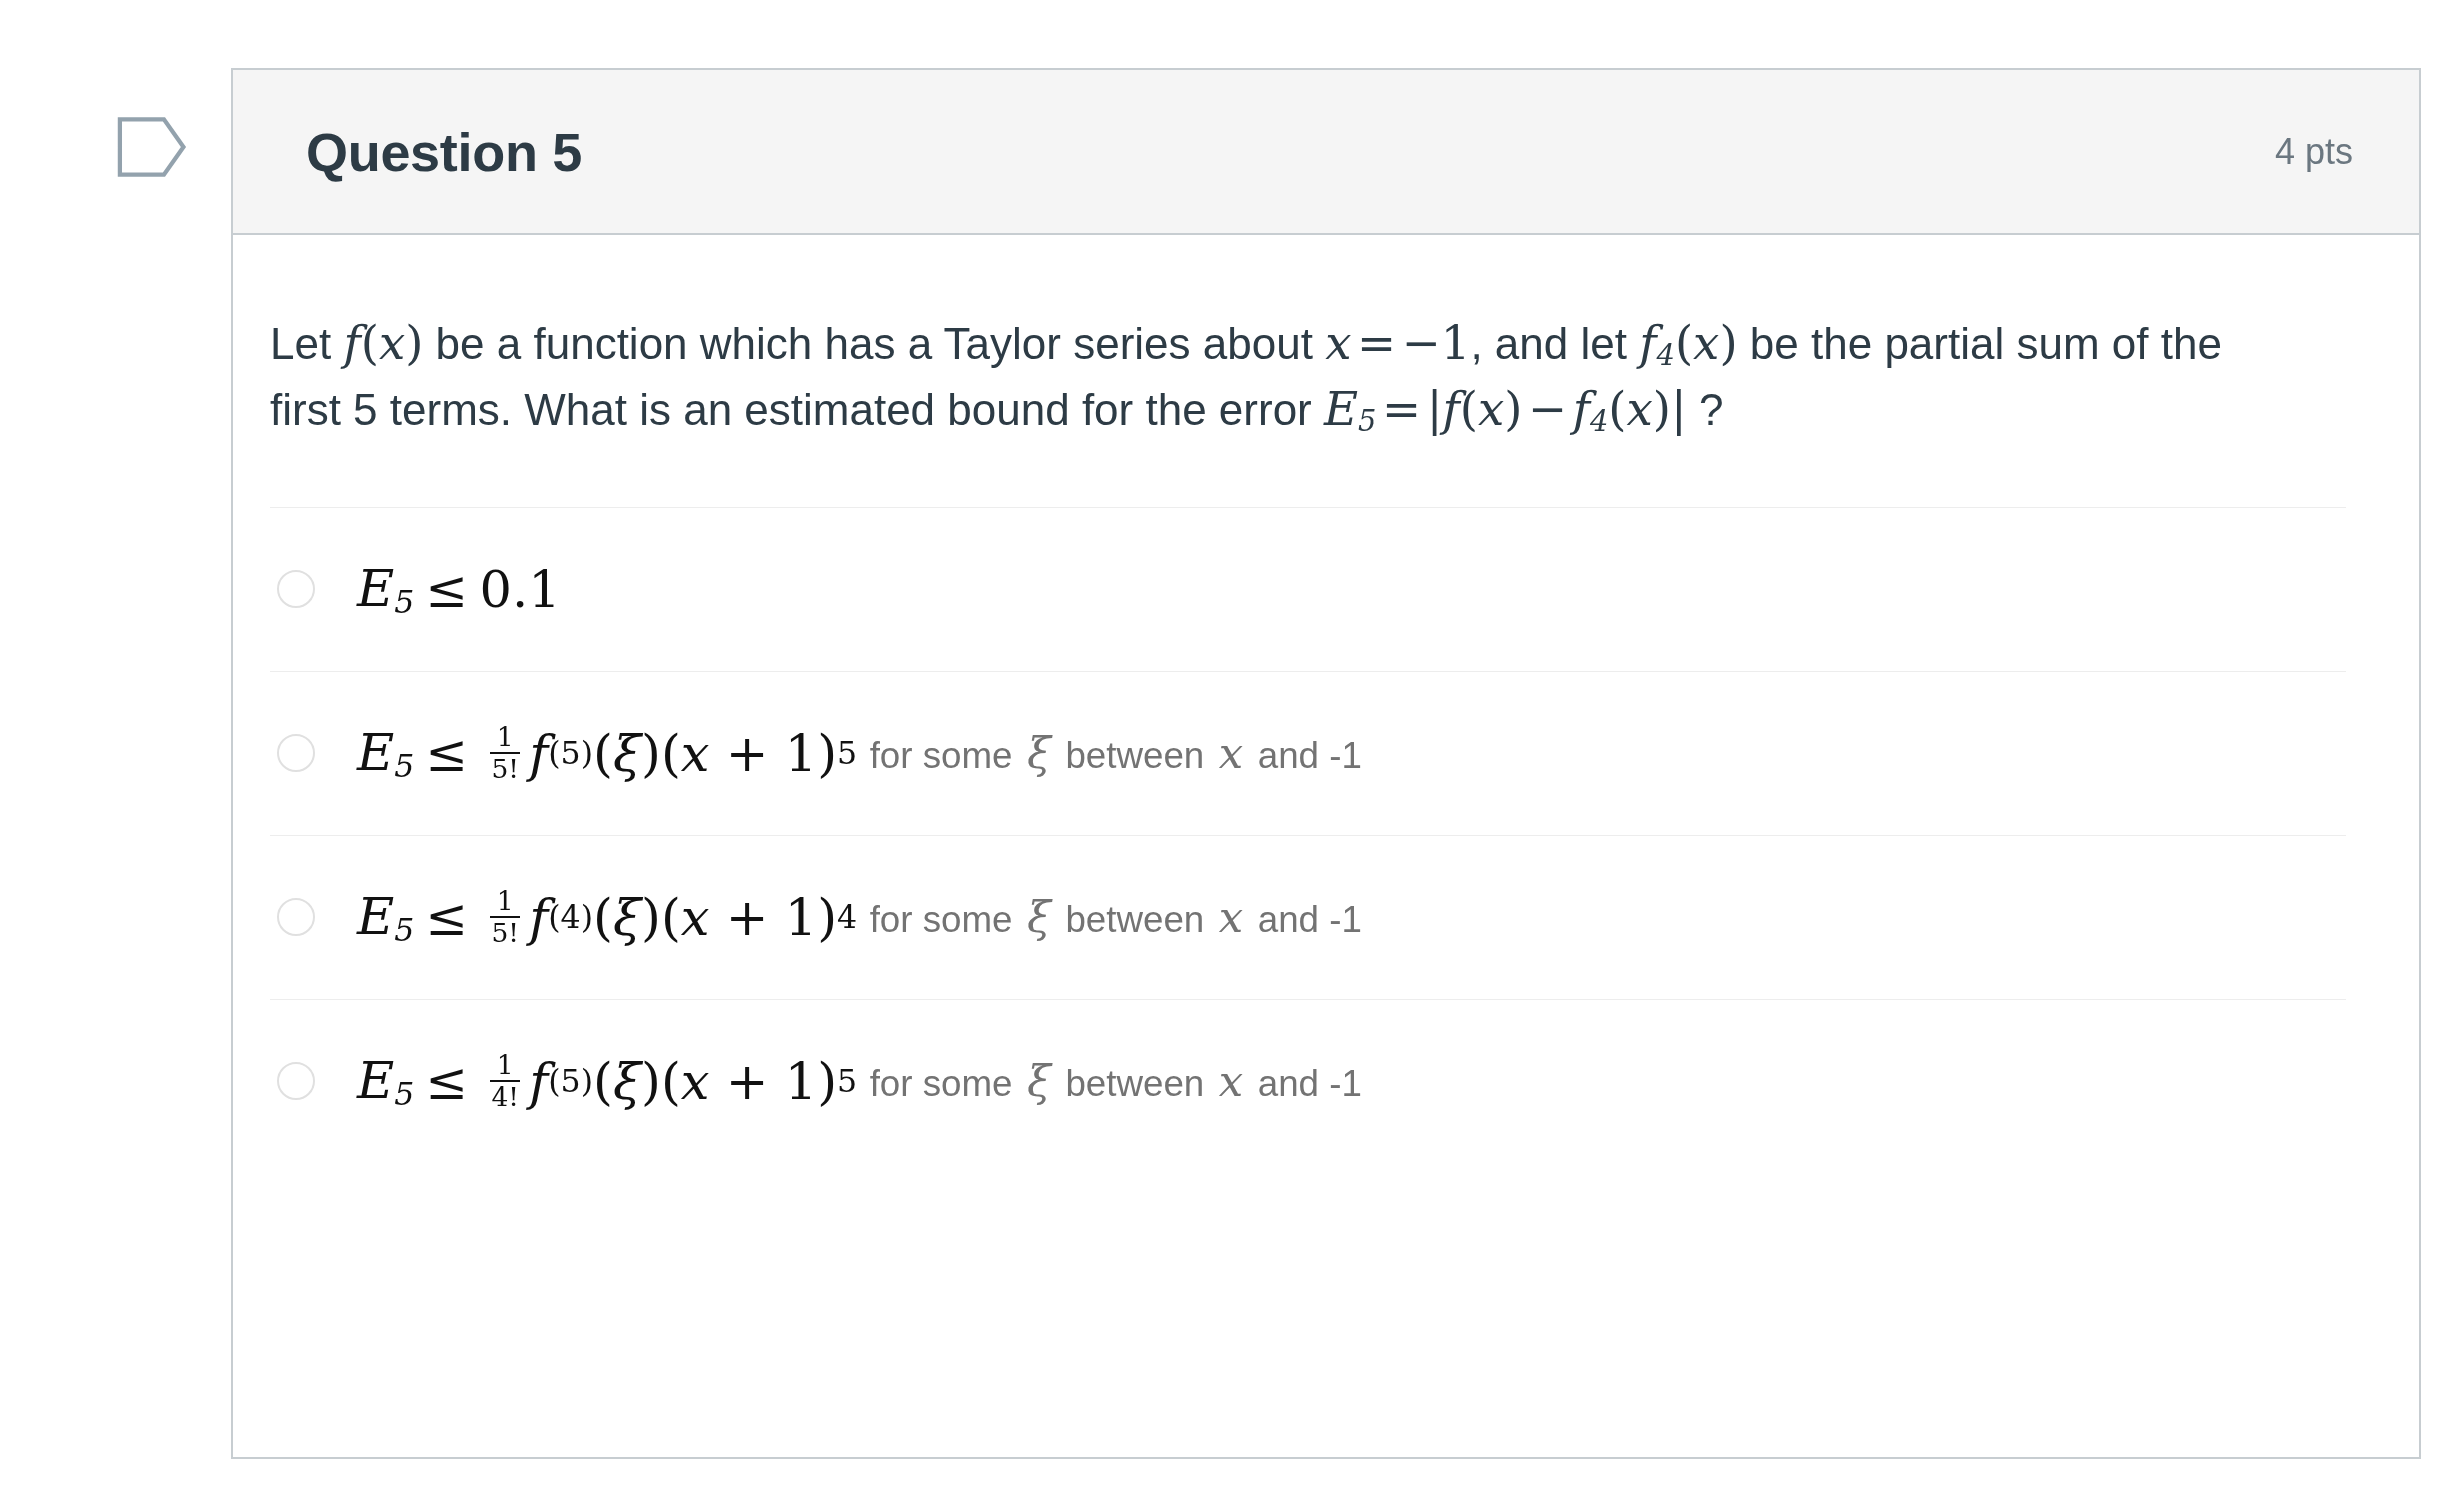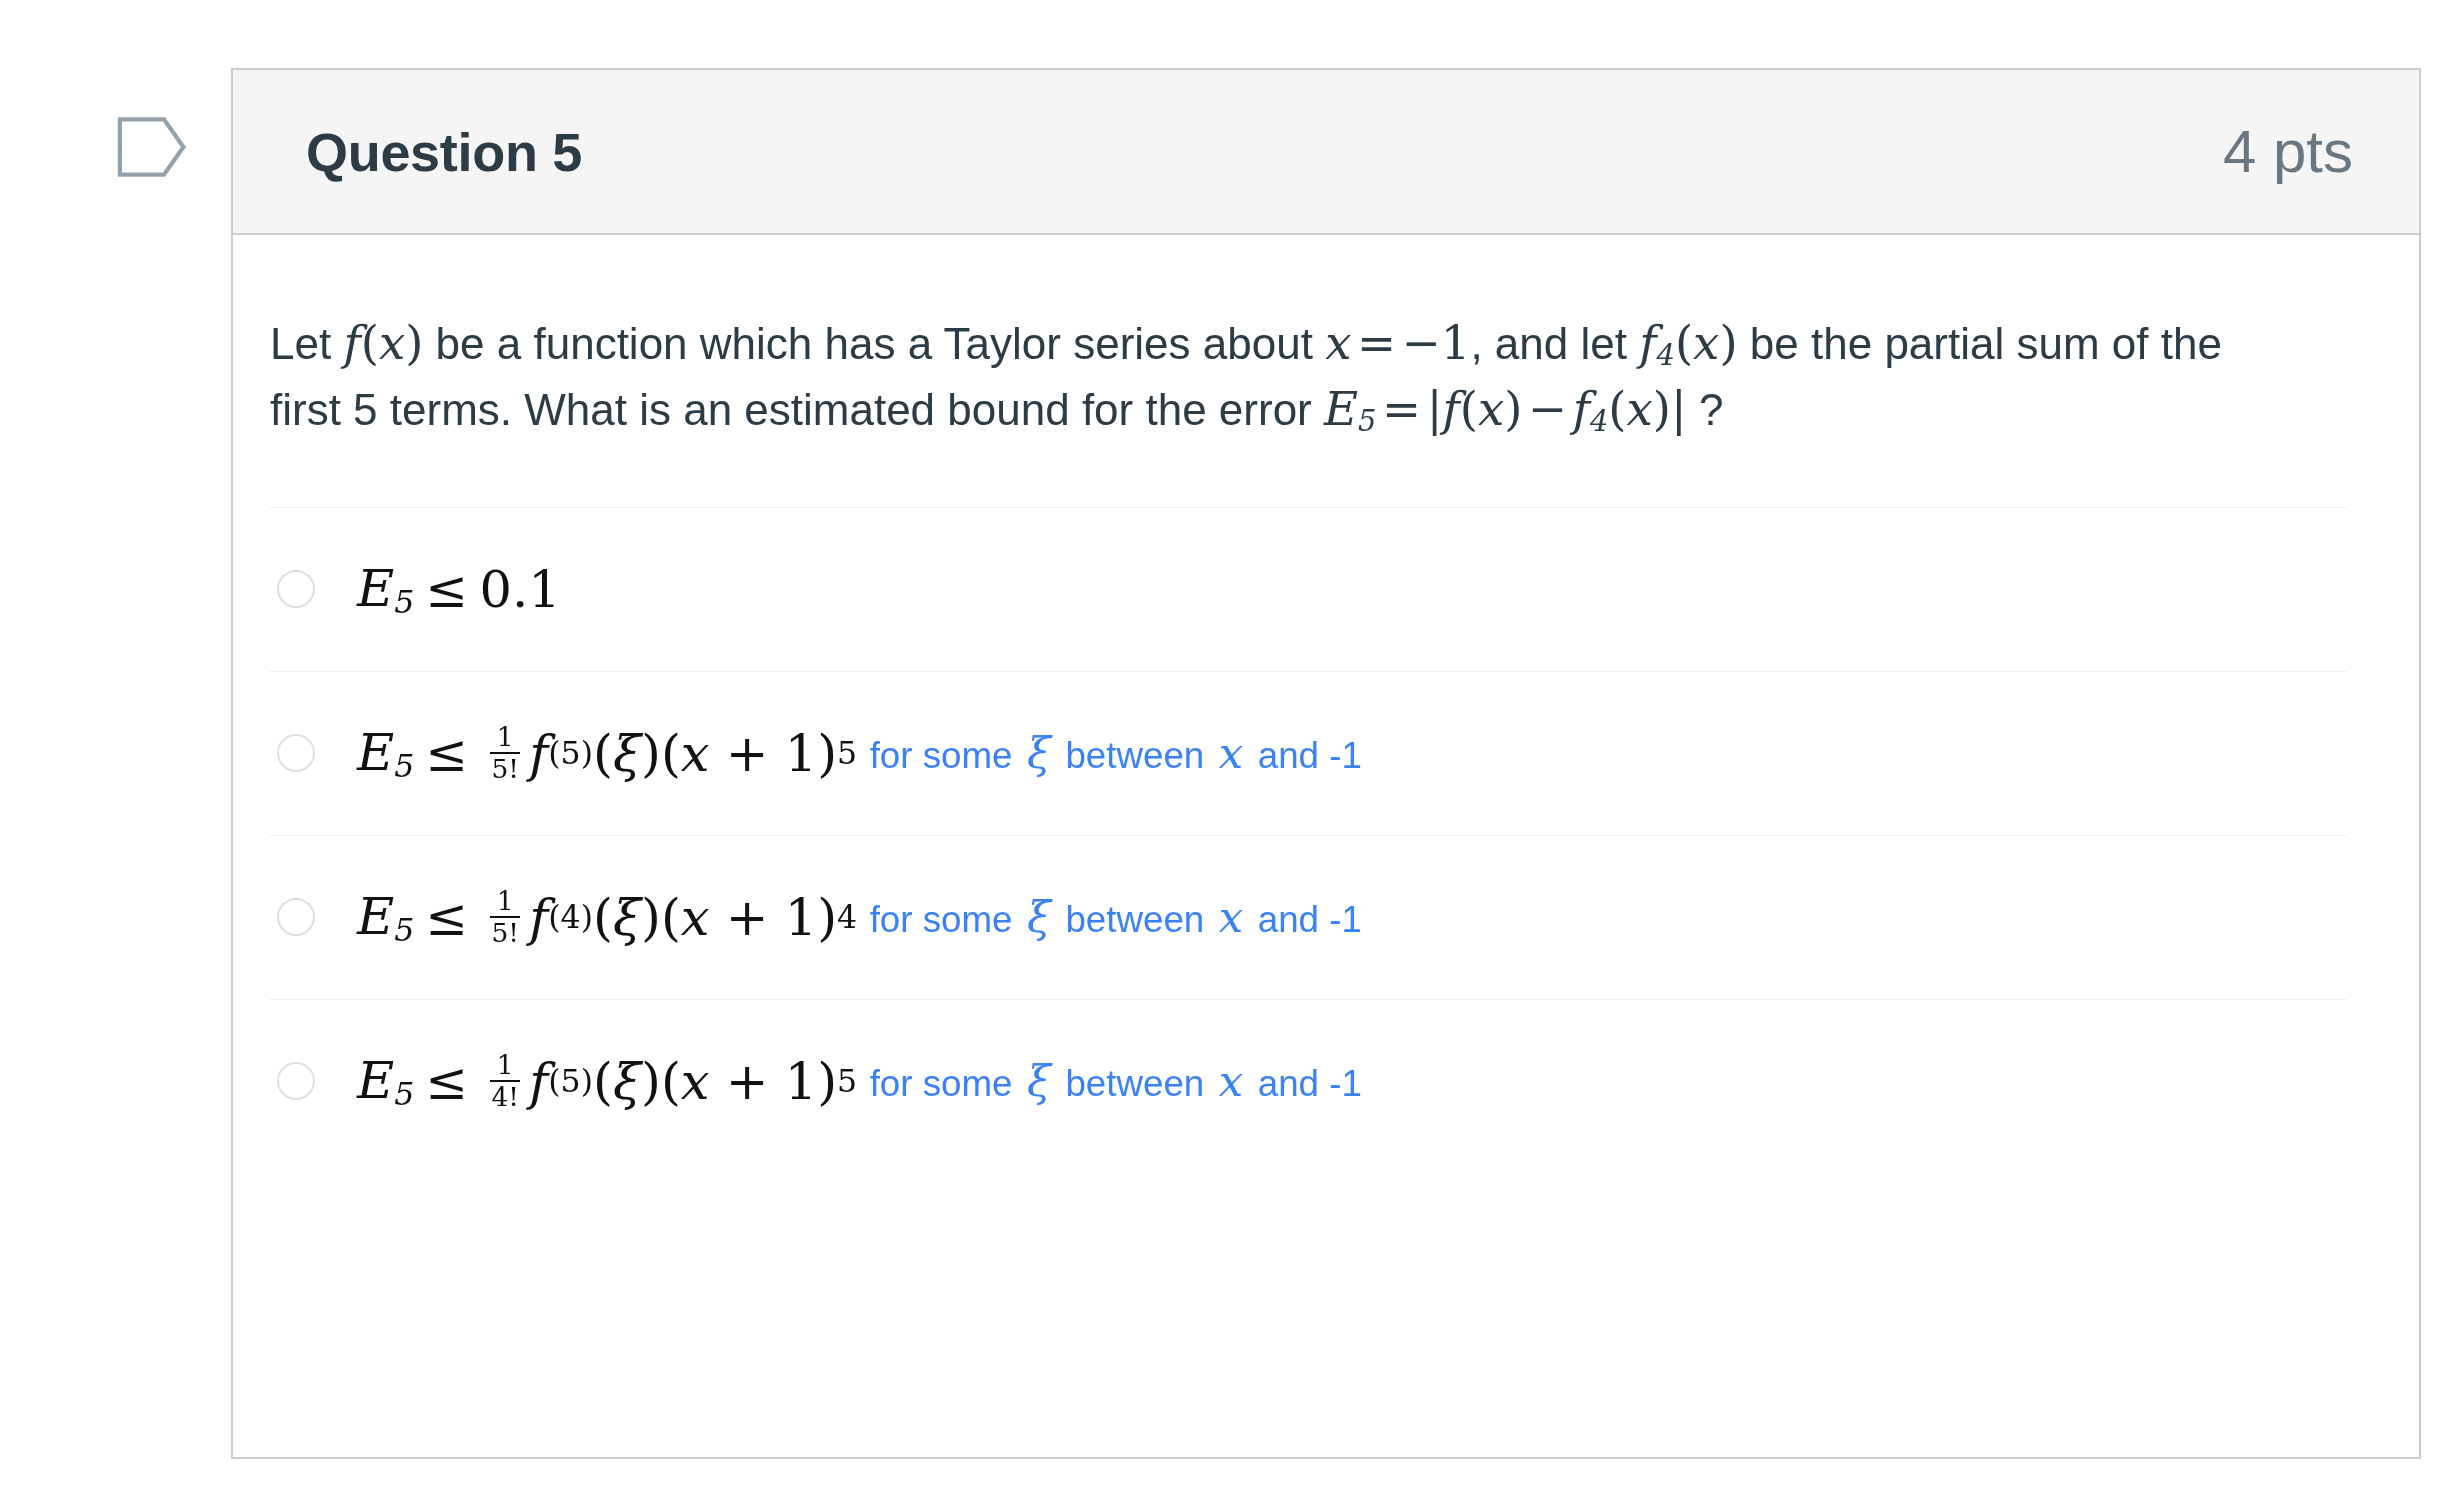--- a/index.html
+++ b/index.html
@@ -60,21 +60,21 @@
     justify-content: space-between;
     padding: 0 66px 0 73px;
   }
   .question-title {
     font-size: 54px;
     font-weight: bold;
     color: #2d3b45;
     letter-spacing: -0.3px;
   }
   .question-points {
-    font-size: 60px;
+    font-size: 36px;
     color: #6b7780;
     font-weight: 400;
   }
 
   .question-body {
     padding: 75px 73px 0 37px;
   }
 
   
   .q-text {
@@ -172,21 +172,21 @@
     font-style: normal;
   }
   .xi {
     font-family: "DejaVu Serif", "Liberation Serif", serif;
     font-style: italic;
   }
   .tail-text {
     font-family: "Liberation Sans", sans-serif;
     font-size: 0.72em;
     font-style: normal;
-    color: #3b82f6;
+    color: #737373;
     margin-left: 0.34em;
   }
   .tail-text .m {
     font-family: "DejaVu Serif", "Liberation Serif", serif;
     font-style: italic;
     font-size: 1.18em;
     padding: 0 0.1em;
   }
   .le { padding: 0 0.22em; font-style: normal; }
 </style>

